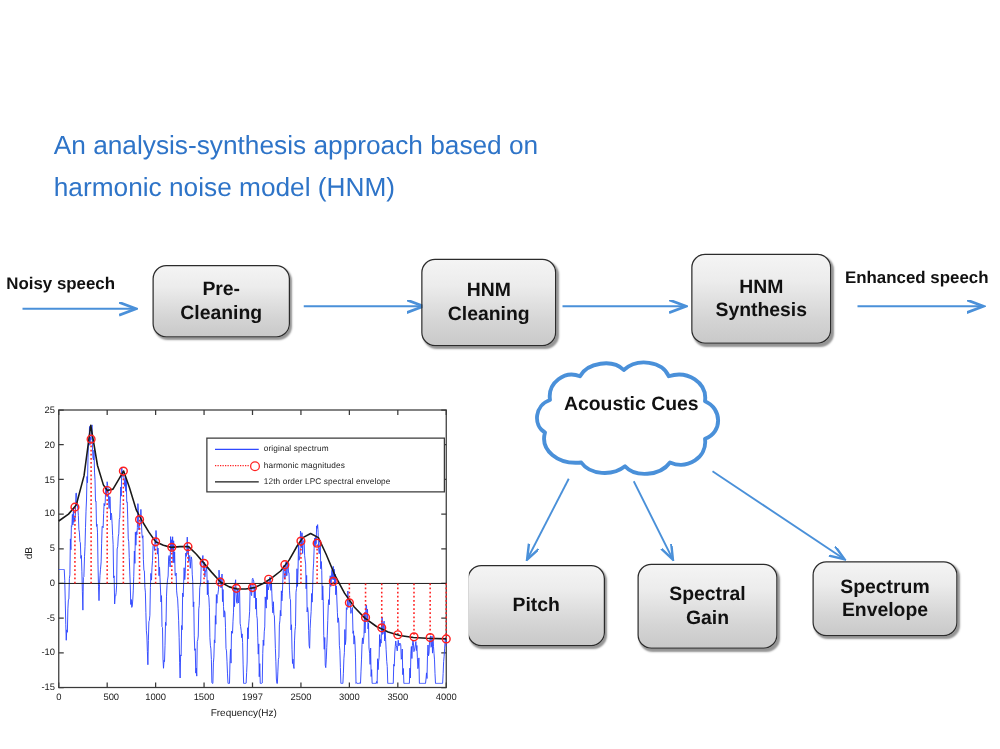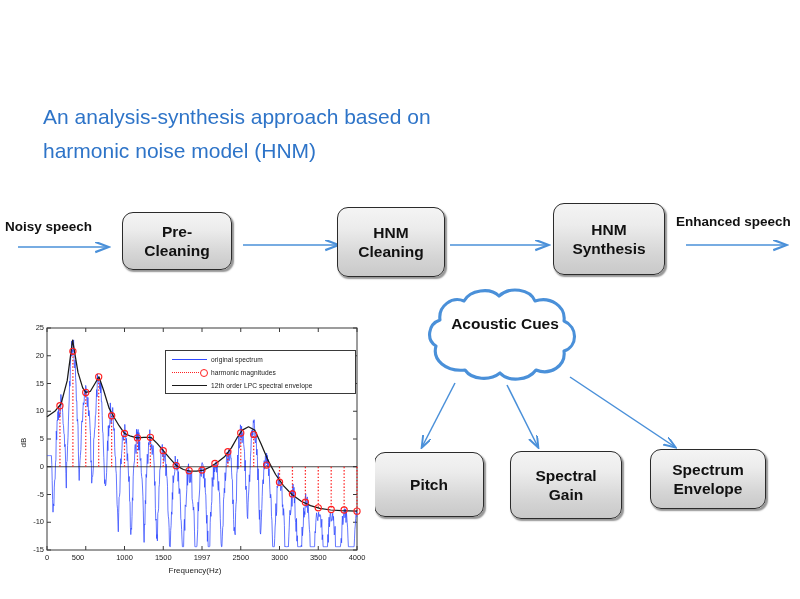--- a/index.html
+++ b/index.html
@@ -274,21 +274,21 @@
           <circle cx="290.385" cy="182.26999999999998" r="3.1" fill="none" stroke="#FF2020" stroke-width="1.15"></circle>
           <circle cx="303.25" cy="187.82" r="3.1" fill="none" stroke="#FF2020" stroke-width="1.15"></circle>
           <circle cx="316.1925" cy="189.485" r="3.1" fill="none" stroke="#FF2020" stroke-width="1.15"></circle>
           <circle cx="329.135" cy="190.04" r="3.1" fill="none" stroke="#FF2020" stroke-width="1.15"></circle>
           <circle cx="342" cy="191.14999999999998" r="3.1" fill="none" stroke="#FF2020" stroke-width="1.15"></circle>
         </g>
     </svg>
 
     <div id="xticklabels">
         <div class="tickx" style="left: 17px; top: 233px;">0</div>
-        <div class="tickx" style="left: 48px; top: 233px;">500</div>
+        <div class="tickx" style="left: 59px; top: 233px;">500</div>
         <div class="tickx" style="left: 94.5px; top: 233px;">1000</div>
         <div class="tickx" style="left: 133.25px; top: 233px;">1500</div>
         <div class="tickx" style="left: 172px; top: 233px;">1997</div>
         <div class="tickx" style="left: 210.75px; top: 233px;">2500</div>
         <div class="tickx" style="left: 249.5px; top: 233px;">3000</div>
         <div class="tickx" style="left: 288.25px; top: 233px;">3500</div>
         <div class="tickx" style="left: 327px; top: 233px;">4000</div>
       </div>
     <div id="yticklabels">
         <div class="ticky" style="left: 5px; top: 225px;">-15</div>

